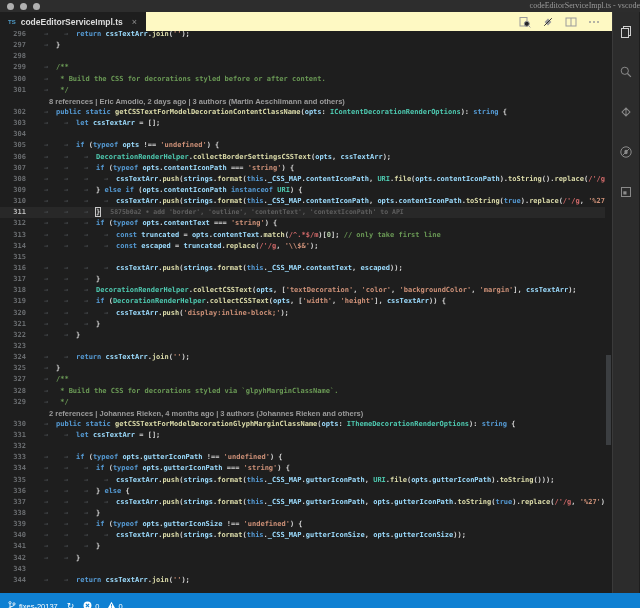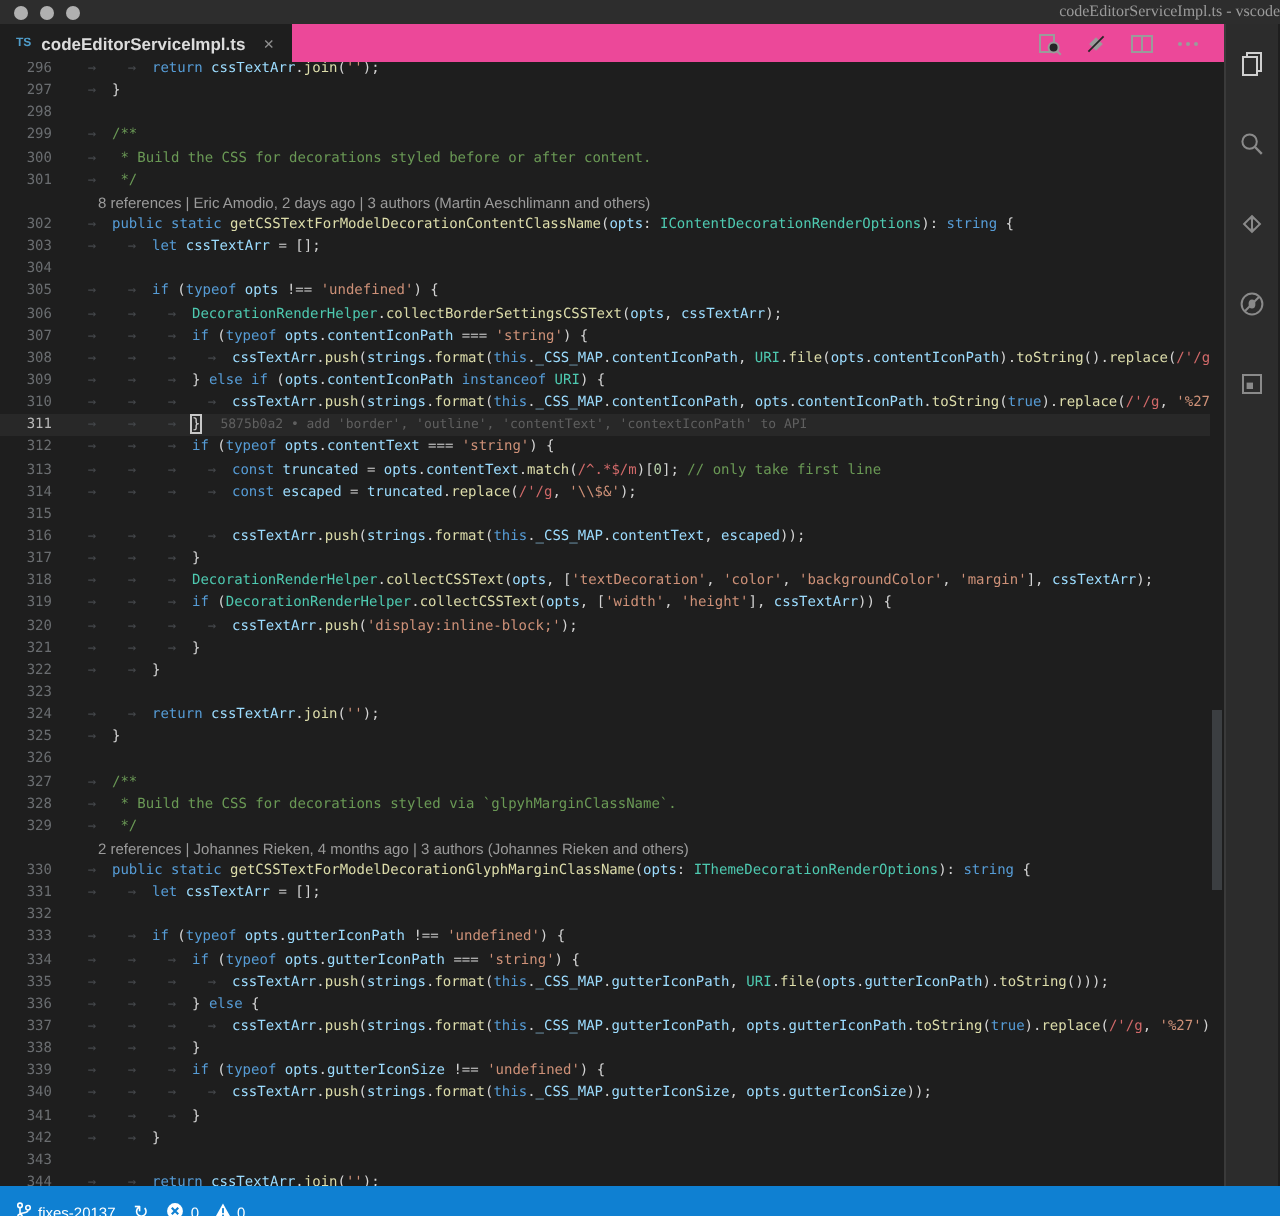--- a/index.html
+++ b/index.html
@@ -11,32 +11,32 @@
   .titlebar { position:relative; height:12px; background:#2d2d2d; }
   .lights { position:absolute; left:7px; top:3px; display:flex; gap:6px; }
   .light { width:7px; height:7px; border-radius:50%; background:#b0b0b0; }
   .win-title { text-align:right; font-size:8px; line-height:12px; color:#9a9a9a;font-family:Liberation Serif, serif; }
 
   
   .body-row { display:flex; height:581px; }
   .editor-col { width:613px; display:flex; flex-direction:column; border-right:1px solid #3a3a3a; }
 
   
-  .tabbar { height:19px; background:#ec4899; display:flex; align-items:stretch; flex:none; }
+  .tabbar { height:19px; background:#fef9c3; display:flex; align-items:stretch; flex:none; }
   .tab { background:#1e1e1e; display:flex; align-items:center; padding:0 9px 0 8px; gap:5px; }
   .ts-badge { color:#4f9cc9; font-size:6px; font-weight:700; }
   .tab-label { color:#dcdcdc; font-size:8.5px; font-weight:600; }
   .tab-close { color:#8f8f8f; font-size:9px; margin-left:4px; }
   .tab-actions { margin-left:auto; display:flex; align-items:center; gap:11px; padding-right:12px; }
   .tab-actions svg { display:block; }
 
   
   .editor { position:relative; flex:1; overflow:hidden; background:#1e1e1e; }
   .lines { position:absolute; top:-2px; left:0; right:7px;
-           font-family:"DejaVu Sans Mono", monospace; font-size:7px; line-height:11.15px; }
+           font-family:"DejaVu Sans Mono", monospace; font-size:7px; line-height:11.15px;font-weight:bold; }
   .row { display:flex; height:11.15px; white-space:pre; }
   .row.current { background:#282828; }
   .ln { flex:none; width:28px; text-align:right; color:#6a6d70; padding-right:2px; }
   .row.current .ln { color:#b7b7b7; }
   .code { flex:1; padding-left:8px; overflow:hidden; white-space:pre; }
   .tk-t { display:inline-block; width:20px; color:#45484c; text-align:center; }
   .tk-k { color:#569cd6; }
   .tk-f { color:#dcdcaa; }
   .tk-v { color:#9cdcfe; }
   .tk-y { color:#4ec9b0; }
@@ -148,21 +148,20 @@
             <div class="row"><span class="ln">316</span><span class="code"><span class="tk-t">→</span><span class="tk-t">→</span><span class="tk-t">→</span><span class="tk-t">→</span><span class="tk-v">cssTextArr</span><span class="tk-p">.</span><span class="tk-f">push</span><span class="tk-p">(</span><span class="tk-v">strings</span><span class="tk-p">.</span><span class="tk-f">format</span><span class="tk-p">(</span><span class="tk-k">this</span><span class="tk-p">.</span><span class="tk-v">_CSS_MAP</span><span class="tk-p">.</span><span class="tk-v">contentText</span><span class="tk-p">, </span><span class="tk-v">escaped</span><span class="tk-p">));</span></span></div>
             <div class="row"><span class="ln">317</span><span class="code"><span class="tk-t">→</span><span class="tk-t">→</span><span class="tk-t">→</span><span class="tk-p">}</span></span></div>
             <div class="row"><span class="ln">318</span><span class="code"><span class="tk-t">→</span><span class="tk-t">→</span><span class="tk-t">→</span><span class="tk-y">DecorationRenderHelper</span><span class="tk-p">.</span><span class="tk-f">collectCSSText</span><span class="tk-p">(</span><span class="tk-v">opts</span><span class="tk-p">, [</span><span class="tk-s">'textDecoration'</span><span class="tk-p">, </span><span class="tk-s">'color'</span><span class="tk-p">, </span><span class="tk-s">'backgroundColor'</span><span class="tk-p">, </span><span class="tk-s">'margin'</span><span class="tk-p">], </span><span class="tk-v">cssTextArr</span><span class="tk-p">);</span></span></div>
             <div class="row"><span class="ln">319</span><span class="code"><span class="tk-t">→</span><span class="tk-t">→</span><span class="tk-t">→</span><span class="tk-k">if</span><span class="tk-p"> (</span><span class="tk-y">DecorationRenderHelper</span><span class="tk-p">.</span><span class="tk-f">collectCSSText</span><span class="tk-p">(</span><span class="tk-v">opts</span><span class="tk-p">, [</span><span class="tk-s">'width'</span><span class="tk-p">, </span><span class="tk-s">'height'</span><span class="tk-p">], </span><span class="tk-v">cssTextArr</span><span class="tk-p">)) {</span></span></div>
             <div class="row"><span class="ln">320</span><span class="code"><span class="tk-t">→</span><span class="tk-t">→</span><span class="tk-t">→</span><span class="tk-t">→</span><span class="tk-v">cssTextArr</span><span class="tk-p">.</span><span class="tk-f">push</span><span class="tk-p">(</span><span class="tk-s">'display:inline-block;'</span><span class="tk-p">);</span></span></div>
             <div class="row"><span class="ln">321</span><span class="code"><span class="tk-t">→</span><span class="tk-t">→</span><span class="tk-t">→</span><span class="tk-p">}</span></span></div>
             <div class="row"><span class="ln">322</span><span class="code"><span class="tk-t">→</span><span class="tk-t">→</span><span class="tk-p">}</span></span></div>
             <div class="row"><span class="ln">323</span><span class="code"></span></div>
             <div class="row"><span class="ln">324</span><span class="code"><span class="tk-t">→</span><span class="tk-t">→</span><span class="tk-k">return</span><span class="tk-p"> </span><span class="tk-v">cssTextArr</span><span class="tk-p">.</span><span class="tk-f">join</span><span class="tk-p">(</span><span class="tk-s">''</span><span class="tk-p">);</span></span></div>
             <div class="row"><span class="ln">325</span><span class="code"><span class="tk-t">→</span><span class="tk-p">}</span></span></div>
-            <div class="row"><span class="ln">326</span><span class="code"></span></div>
             <div class="row"><span class="ln">327</span><span class="code"><span class="tk-t">→</span><span class="tk-c">/**</span></span></div>
             <div class="row"><span class="ln">328</span><span class="code"><span class="tk-t">→</span><span class="tk-c"> * Build the CSS for decorations styled via `glpyhMarginClassName`.</span></span></div>
             <div class="row"><span class="ln">329</span><span class="code"><span class="tk-t">→</span><span class="tk-c"> */</span></span></div>
             <div class="row cl-row"><span class="ln"></span><span class="code">2 references | Johannes Rieken, 4 months ago | 3 authors (Johannes Rieken and others)</span></div>
             <div class="row"><span class="ln">330</span><span class="code"><span class="tk-t">→</span><span class="tk-k">public</span><span class="tk-p"> </span><span class="tk-k">static</span><span class="tk-p"> </span><span class="tk-f">getCSSTextForModelDecorationGlyphMarginClassName</span><span class="tk-p">(</span><span class="tk-v">opts</span><span class="tk-p">: </span><span class="tk-y">IThemeDecorationRenderOptions</span><span class="tk-p">): </span><span class="tk-k">string</span><span class="tk-p"> {</span></span></div>
             <div class="row"><span class="ln">331</span><span class="code"><span class="tk-t">→</span><span class="tk-t">→</span><span class="tk-k">let</span><span class="tk-p"> </span><span class="tk-v">cssTextArr</span><span class="tk-p"> = [];</span></span></div>
             <div class="row"><span class="ln">332</span><span class="code"></span></div>
             <div class="row"><span class="ln">333</span><span class="code"><span class="tk-t">→</span><span class="tk-t">→</span><span class="tk-k">if</span><span class="tk-p"> (</span><span class="tk-k">typeof</span><span class="tk-p"> </span><span class="tk-v">opts</span><span class="tk-p">.</span><span class="tk-v">gutterIconPath</span><span class="tk-p"> !== </span><span class="tk-s">'undefined'</span><span class="tk-p">) {</span></span></div>
             <div class="row"><span class="ln">334</span><span class="code"><span class="tk-t">→</span><span class="tk-t">→</span><span class="tk-t">→</span><span class="tk-k">if</span><span class="tk-p"> (</span><span class="tk-k">typeof</span><span class="tk-p"> </span><span class="tk-v">opts</span><span class="tk-p">.</span><span class="tk-v">gutterIconPath</span><span class="tk-p"> === </span><span class="tk-s">'string'</span><span class="tk-p">) {</span></span></div>
             <div class="row"><span class="ln">335</span><span class="code"><span class="tk-t">→</span><span class="tk-t">→</span><span class="tk-t">→</span><span class="tk-t">→</span><span class="tk-v">cssTextArr</span><span class="tk-p">.</span><span class="tk-f">push</span><span class="tk-p">(</span><span class="tk-v">strings</span><span class="tk-p">.</span><span class="tk-f">format</span><span class="tk-p">(</span><span class="tk-k">this</span><span class="tk-p">.</span><span class="tk-v">_CSS_MAP</span><span class="tk-p">.</span><span class="tk-v">gutterIconPath</span><span class="tk-p">, </span><span class="tk-y">URI</span><span class="tk-p">.</span><span class="tk-f">file</span><span class="tk-p">(</span><span class="tk-v">opts</span><span class="tk-p">.</span><span class="tk-v">gutterIconPath</span><span class="tk-p">).</span><span class="tk-f">toString</span><span class="tk-p">()));</span></span></div>

